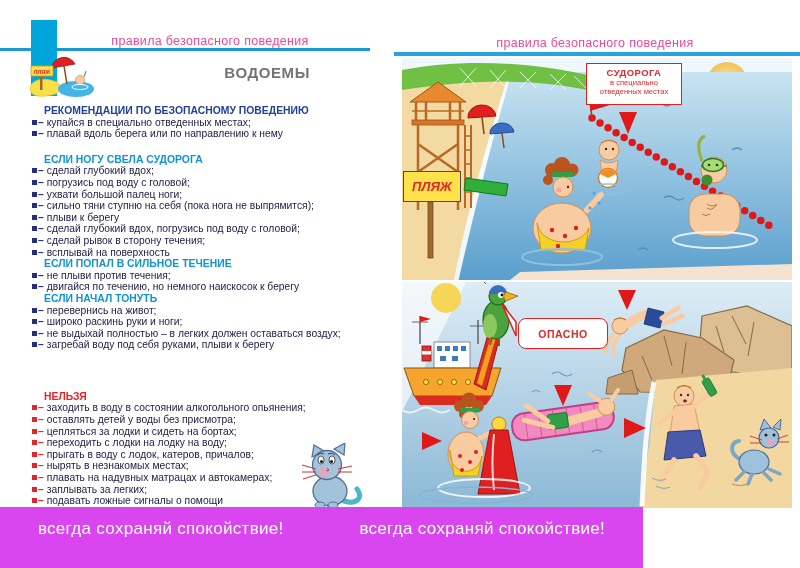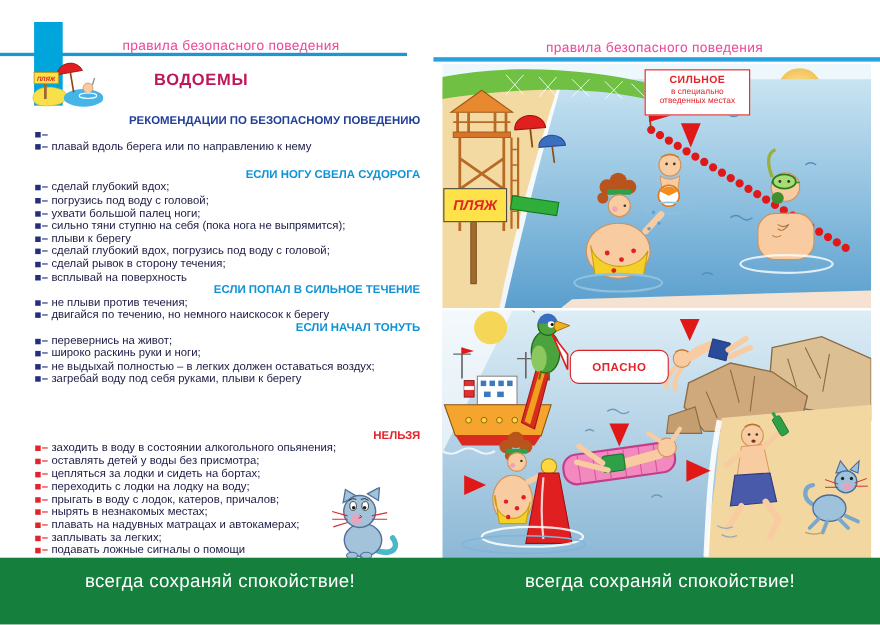--- a/index.html
+++ b/index.html
@@ -9,41 +9,41 @@
   
   .hdr{position:absolute;font-size:12.5px;color:#ec4899;text-align:center;letter-spacing:.3px;}
   .hdr-left{left:20px;top:34px;width:380px;}
   .hdr-right{left:405px;top:36px;width:380px;}
   .hdr-line{position:absolute;background:#1d97d3;}
   .hdr-line-left{left:0;top:48px;width:370px;height:3px;}
   .hdr-line-right{left:394px;top:52px;width:406px;height:3.5px;background:#27a2de;}
 
   .cyan-block{position:absolute;left:31px;top:20px;width:26px;height:76px;background:#00a5dc;}
 
-  .doc-title{position:absolute;left:140px;top:64px;width:170px;text-align:left;
-             font-size:15px;font-weight:bold;color:#be185d;letter-spacing:.6px;}
+  .doc-title{position:absolute;left:140px;top:64px;width:170px;text-align:right;
+             font-size:15px;font-weight:bold;color:#737373;letter-spacing:.6px;}
 
   
-  .sections{position:absolute;left:32px;top:105px;width:350px;text-align:right;}
+  .sections{position:absolute;left:32px;top:105px;width:350px;}
   .section{margin:0;}
   .section:nth-child(2){margin-top:14px;}
   .section:nth-child(6){margin-top:40px;}
   .sec-title{margin-left:12px;font-size:10.4px;font-weight:bold;line-height:11.6px;white-space:nowrap;}
   .section.navy .sec-title{color:#21409a;}
   .section.blue .sec-title{color:#0f93d6;}
   .section.red  .sec-title{color:#e3242b;}
   .item{display:flex;align-items:flex-start;line-height:11.6px;font-size:10.3px;color:#1b1b44;}
   .sq{flex:0 0 5px;height:5px;margin-top:3px;background:#232e7d;}
   .section.red .sq{background:#e3242b;}
   .dash{margin:0 3px 0 1px;color:#232e7d;font-weight:bold;}
   .section.red .dash{color:#e3242b;}
   .txt{white-space:nowrap;}
 
   
-  .footer-bar{position:absolute;left:0;top:507px;width:800px;height:61px;background:#15803d;display:flex;}
+  .footer-bar{position:absolute;left:0;top:507px;width:643px;height:61px;background:#d946ef;display:flex;}
   .footer-cell{width:400px;text-align:center;color:#fff;font-size:17px;padding-top:12px;letter-spacing:.3px;}
 
   
   .scene{position:absolute;overflow:hidden;}
   .scene1{left:402px;top:58px;width:390px;height:222px;}
   .scene2{left:402px;top:282px;width:390px;height:226px;padding-left:24px;}
   .scene svg{position:absolute;left:0;top:0;}
 
   .swim-sign{position:absolute;left:184px;top:5px;width:96px;height:42px;background:#fff;
              border:1.5px solid #e02020;text-align:center;box-sizing:border-box;padding-top:3px;}
@@ -86,20 +86,21 @@
   </svg>
 
   <div class="doc-title">ВОДОЕМЫ</div>
 
   <div id="sections" class="sections">
       <div class="section navy">
         <div class="sec-title">РЕКОМЕНДАЦИИ ПО БЕЗОПАСНОМУ ПОВЕДЕНИЮ</div>
         <div class="item">
           <span class="sq"></span>
           <span class="dash">–</span>
+          <span class="txt">купайся в специально отведенных местах;</span>
         </div>
         <div class="item">
           <span class="sq"></span>
           <span class="dash">–</span>
           <span class="txt">плавай вдоль берега или по направлению к нему</span>
         </div>
       </div>
       <div class="section blue">
         <div class="sec-title">ЕСЛИ НОГУ СВЕЛА СУДОРОГА</div>
         <div class="item">
@@ -330,21 +331,21 @@
         <path d="M300,103 C295,90 296,81 303,78" stroke="#9ab03a" stroke-width="3" fill="none"></path>
         <circle cx="305" cy="122" r="5.5" fill="#3f8f2f"></circle>
         <rect x="287" y="136" width="51" height="42" rx="16" fill="#f8cba0" stroke="#d09058" stroke-width="1"></rect>
         <path d="M305,146 q5,4 10,0 q-5,8 -10,4 M300,156 q4,3 8,0" stroke="#b07840" stroke-width="1" fill="none"></path>
         <ellipse cx="313" cy="182" rx="42" ry="8" fill="none" stroke="#ffffff" stroke-width="2" opacity="0.8"></ellipse>
       </g>
       <path d="M250,46 q5,-4 10,0 q5,4 10,0 M330,92 q5,-4 10,0 M262,140 q5,-4 10,0 q5,4 10,0 M236,192 q5,-4 10,0" stroke="#4f90bf" stroke-width="1.3" fill="none"></path>
       <polygon points="118,214 390,206 390,222 108,222" fill="#f5e2d0"></polygon>
     </svg>
     <div class="swim-sign">
-      <div class="swim-sign-title">СИЛЬНОЕ</div>
+      <div class="swim-sign-title">СУДОРОГА</div>
       <div class="swim-sign-l2">в специально</div>
       <div class="swim-sign-l3">отведенных местах</div>
     </div>
     <div class="beach-sign">ПЛЯЖ</div>
   </div>
 
   <div class="scene scene2">
     <svg width="390" height="226" viewBox="0 0 390 226">
       <defs>
         <linearGradient id="sea2" x1="0" y1="0" x2="0" y2="1">

